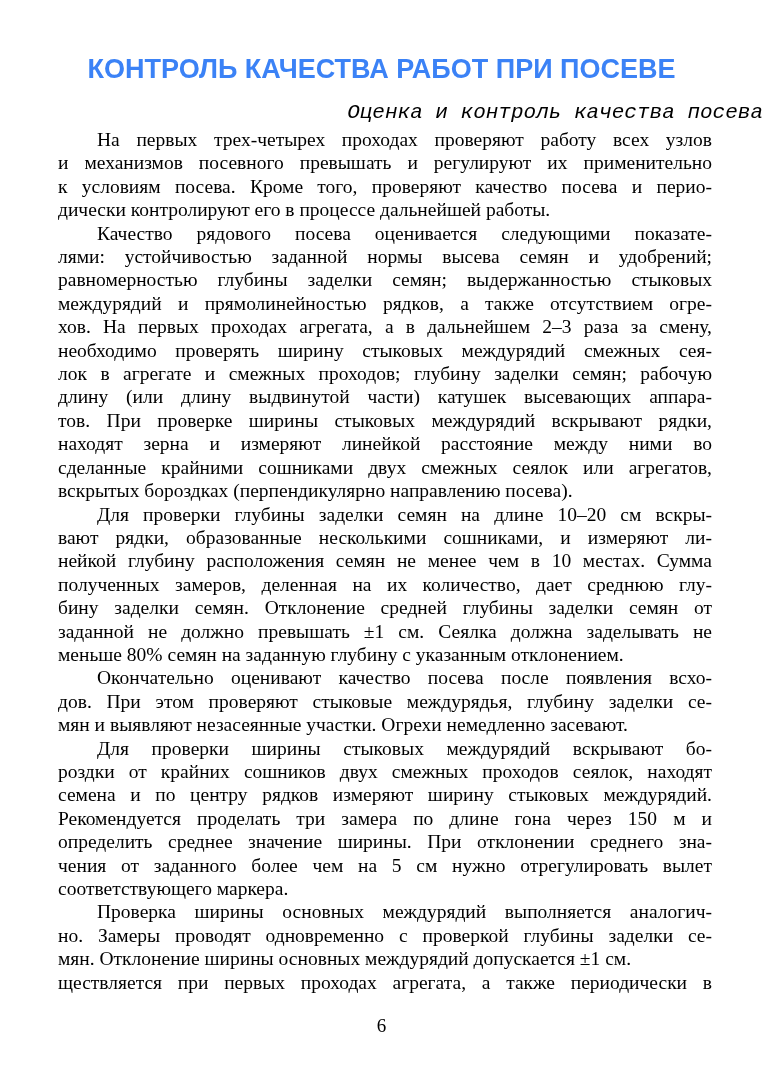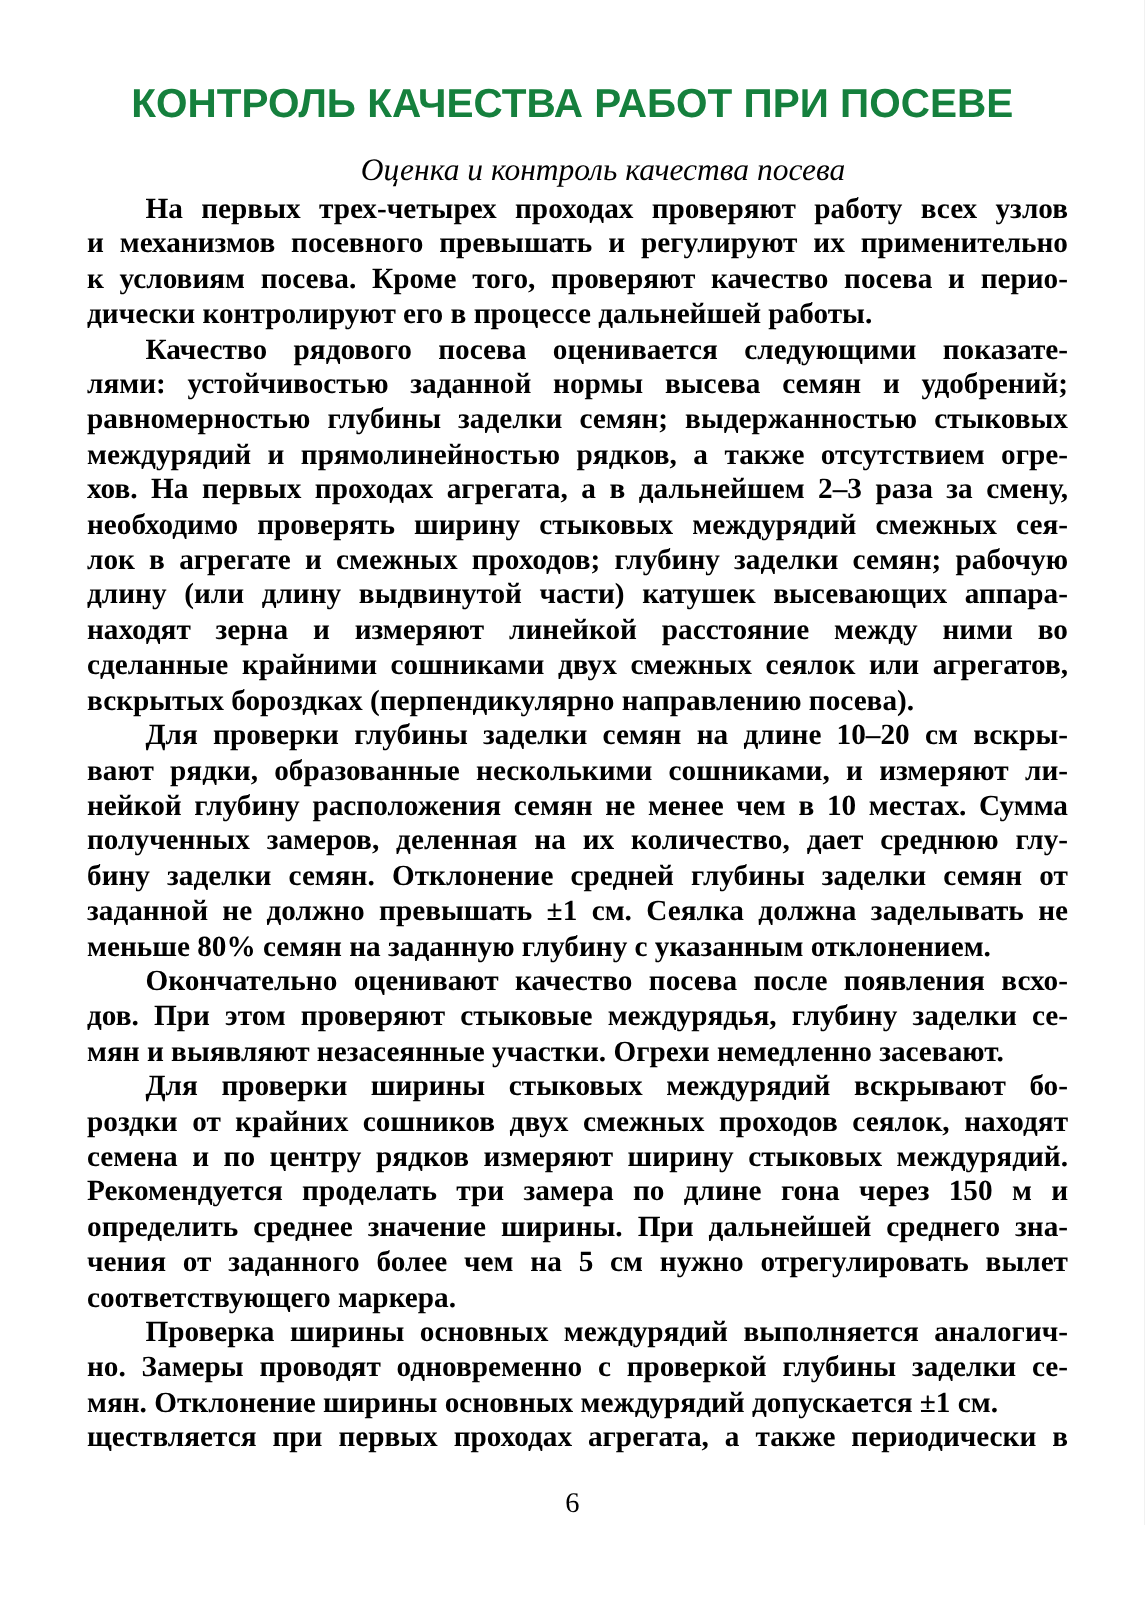--- a/index.html
+++ b/index.html
@@ -17,37 +17,36 @@
     overflow: hidden;
   }
   .title {
     margin: 0;
     padding-top: 53px;
     text-align: center;
     font-family: "Liberation Sans", sans-serif;
     font-weight: bold;
     font-size: 27px;
     line-height: 32px;
-    color: #15803d;
+    color: #3b82f6;
   }
   .subtitle {
     margin-top: 16px;
-    text-align: center;
-    font-family: Liberation Serif, serif;
+    text-align: right;
+    font-family: Liberation Mono, monospace;
     font-style: italic;
     font-size: 21px;
     line-height: 24px;
     margin-left: 41px;
   }
   .body-text {
     margin: 3px 51px 0 58px; 
     font-family: "Liberation Serif", serif;
     font-size: 19.5px;
     line-height: 23.4px;
-    font-weight: bold;
   }
   .para { margin: 0; }
   .line {
     text-align: justify;
     text-align-last: justify;
     white-space: nowrap;
   }
   .line.first { padding-left: 39px; }
   .line.last {
     text-align-last: left;
@@ -81,20 +80,21 @@
 
     <div class="para">
       <div class="line first">Качество рядового посева оценивается следующими показате-</div>
       <div class="line">лями: устойчивостью заданной нормы высева семян и удобрений;</div>
       <div class="line">равномерностью глубины заделки семян; выдержанностью стыковых</div>
       <div class="line">междурядий и прямолинейностью рядков, а также отсутствием огре-</div>
       <div class="line">хов. На первых проходах агрегата, а в дальнейшем 2–3 раза за смену,</div>
       <div class="line">необходимо проверять ширину стыковых междурядий смежных сея-</div>
       <div class="line">лок в агрегате и смежных проходов; глубину заделки семян; рабочую</div>
       <div class="line">длину (или длину выдвинутой части) катушек высевающих аппара-</div>
+      <div class="line">тов. При проверке ширины стыковых междурядий вскрывают рядки,</div>
       <div class="line">находят зерна и измеряют линейкой расстояние между ними во</div>
       <div class="line">сделанные крайними сошниками двух смежных сеялок или агрегатов,</div>
       <div class="line last">вскрытых бороздках (перпендикулярно направлению посева).</div>
     </div>
 
     <div class="para">
       <div class="line first">Для проверки глубины заделки семян на длине 10–20 см вскры-</div>
       <div class="line">вают рядки, образованные несколькими сошниками, и измеряют ли-</div>
       <div class="line">нейкой глубину расположения семян не менее чем в 10 местах. Сумма</div>
       <div class="line">полученных замеров, деленная на их количество, дает среднюю глу-</div>
@@ -107,21 +107,21 @@
       <div class="line first">Окончательно оценивают качество посева после появления всхо-</div>
       <div class="line">дов. При этом проверяют стыковые междурядья, глубину заделки се-</div>
       <div class="line last">мян и выявляют незасеянные участки. Огрехи немедленно засевают.</div>
     </div>
 
     <div class="para">
       <div class="line first">Для проверки ширины стыковых междурядий вскрывают бо-</div>
       <div class="line">роздки от крайних сошников двух смежных проходов сеялок, находят</div>
       <div class="line">семена и по центру рядков измеряют ширину стыковых междурядий.</div>
       <div class="line">Рекомендуется проделать три замера по длине гона через 150 м и</div>
-      <div class="line">определить среднее значение ширины. При дальнейшей среднего зна-</div>
+      <div class="line">определить среднее значение ширины. При отклонении среднего зна-</div>
       <div class="line">чения от заданного более чем на 5 см нужно отрегулировать вылет</div>
       <div class="line last">соответствующего маркера.</div>
     </div>
 
     <div class="para">
       <div class="line first">Проверка ширины основных междурядий выполняется аналогич-</div>
       <div class="line">но. Замеры проводят одновременно с проверкой глубины заделки се-</div>
       <div class="line last">мян. Отклонение ширины основных междурядий допускается ±1 см.</div>
     </div>
 

